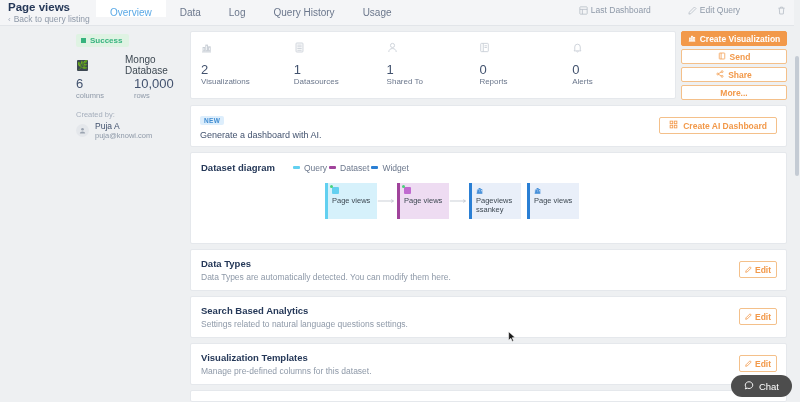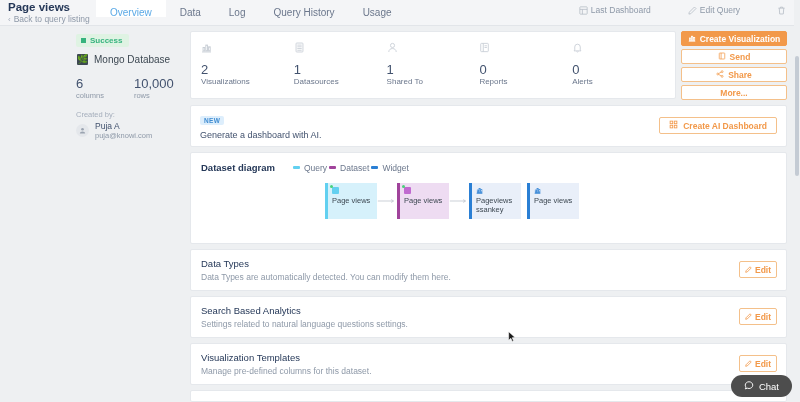--- a/index.html
+++ b/index.html
@@ -54,21 +54,21 @@
     display: flex; align-items: center; gap: 4px; font-weight: bold;
   }
   .dot-sq { width: 5px; height: 5px; background: #36b37e; display: inline-block; }
 
   .db-row { position: absolute; left: 77px; top: 28px; display: flex; align-items: center; gap: 6px; cursor: pointer; }
   .db-ico {
     width: 11px; height: 11px; background: #3d4852; border-radius: 1px;
     display: flex; align-items: center; justify-content: center;
   }
   .db-leaf { color: #4db33d; font-size: 9px; line-height: 9px; }
-  .db-name { font-size: 10px; color: #3d4852; }
+  .db-name { font-size: 10px; color: #3d4852; margin-left: 31px; }
 
   .metrics { position: absolute; left: 76px; top: 50px; display: flex; gap: 30px; }
   .metric-val { font-size: 13px; color: #42526e; line-height: 15px; }
   .metric-lbl { font-size: 7.5px; color: #8e99a8; }
 
   .created-by { position: absolute; left: 76px; top: 84px; font-size: 7.5px; color: #a5aebc; }
   .user-row { position: absolute; left: 76px; top: 95px; display: flex; align-items: center; gap: 6px; }
   .avatar {
     width: 13px; height: 13px; border-radius: 50%; background: #e4e7eb;
     display: flex; align-items: center; justify-content: center;
@@ -135,21 +135,21 @@
   .node-ico .dot {
     width: 3px; height: 3px; border-radius: 50%; background: #49d17a;
     position: absolute; left: -2px; top: -2px;
   }
   .node-lbl { line-height: 8.5px; }
   .arrow { width: 20px; display: flex; align-items: center; justify-content: center; }
   .arrow svg { width: 20px; height: 6px; }
 
   
   .section-card { margin-top: 5px; height: 42px; padding: 8px 10px; }
-  .sec-title { font-size: 9.5px; font-weight: normal; color: #253858; }
+  .sec-title { font-size: 9.5px; font-weight: bold; color: #253858; }
   .sec-desc { font-size: 8.5px; color: #8e99a8; margin-top: 3px; }
   .edit-btn {
     position: absolute; right: 9px; top: 11px;
     width: 38px; height: 17px; border: 1px solid #f4c08a; background: #fff;
     color: #f2994a; font-size: 8.5px; border-radius: 2px; font-weight: bold;
     display: flex; align-items: center; justify-content: center; gap: 3px; cursor: pointer;
   }
   .edit-btn svg { width: 7px; height: 7px; }
   .stub-card { margin-top: 5px; height: 12px; }
 

